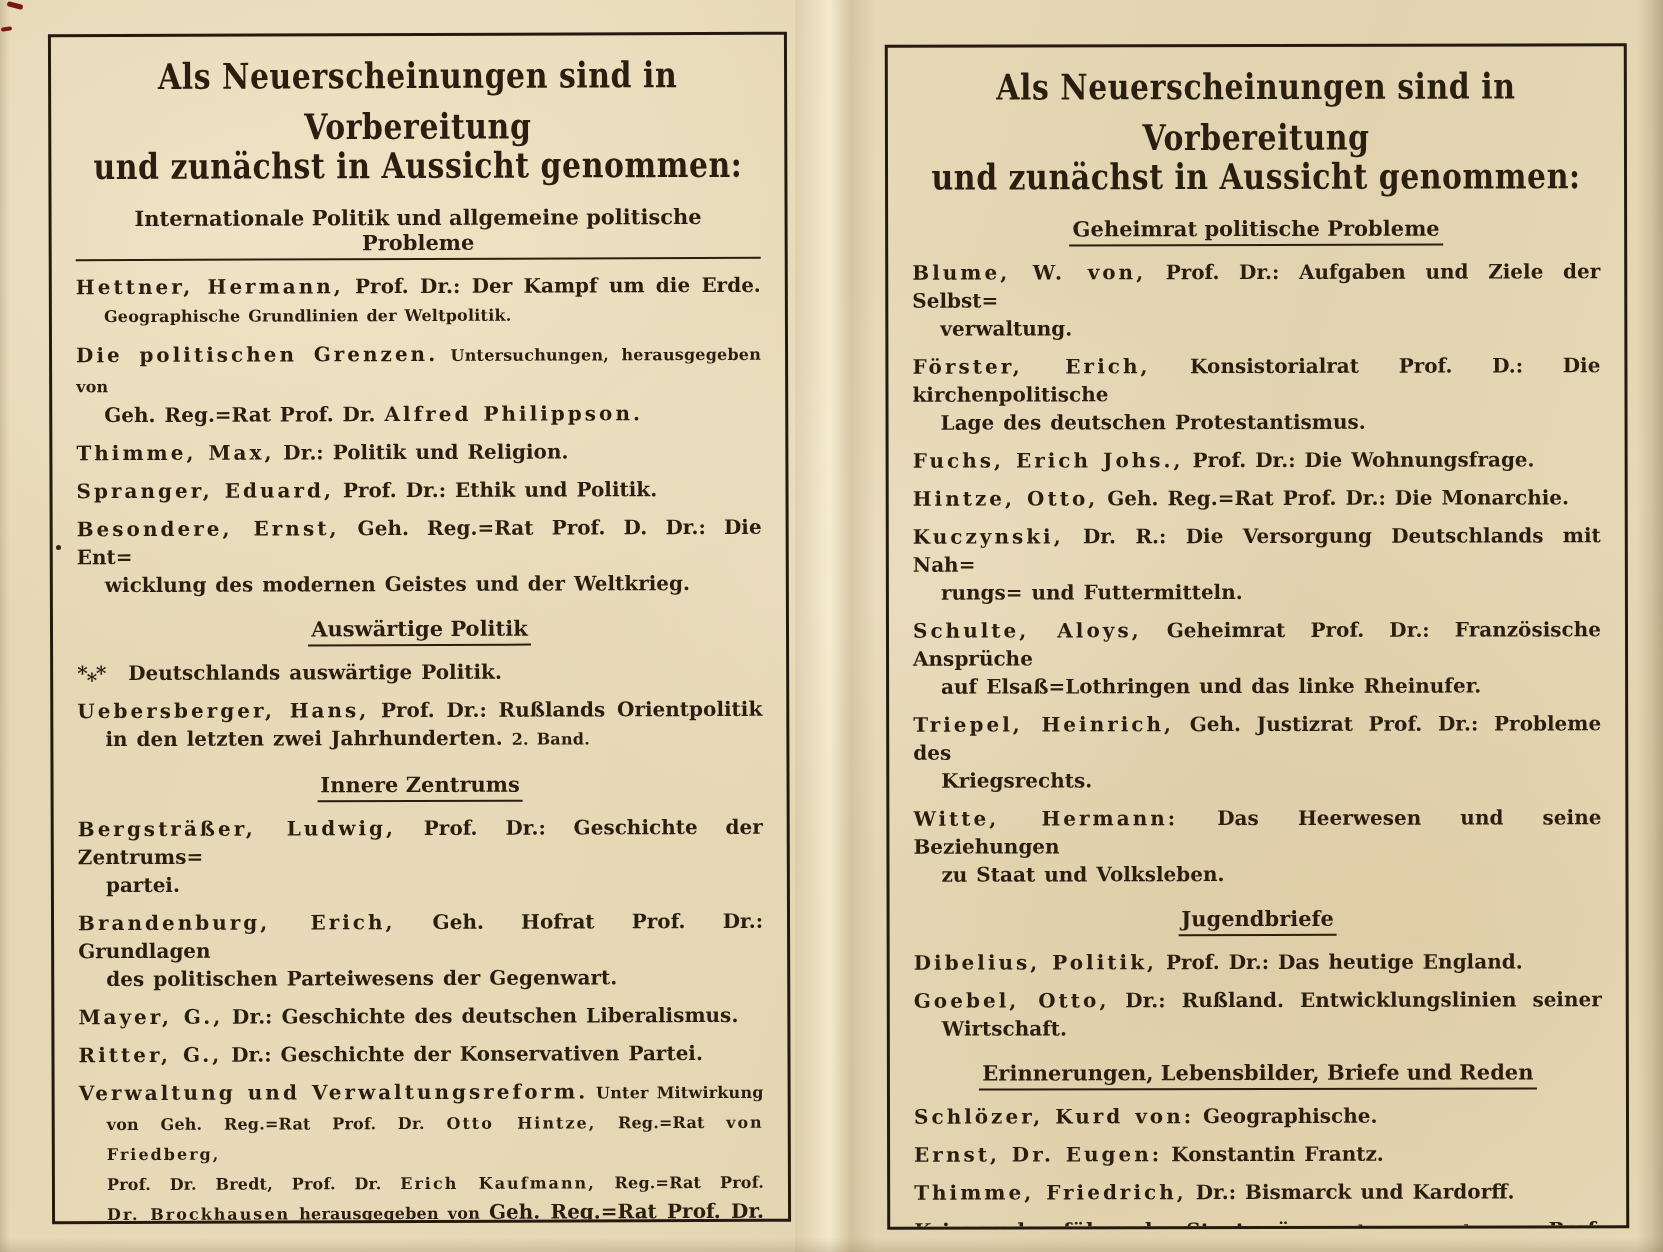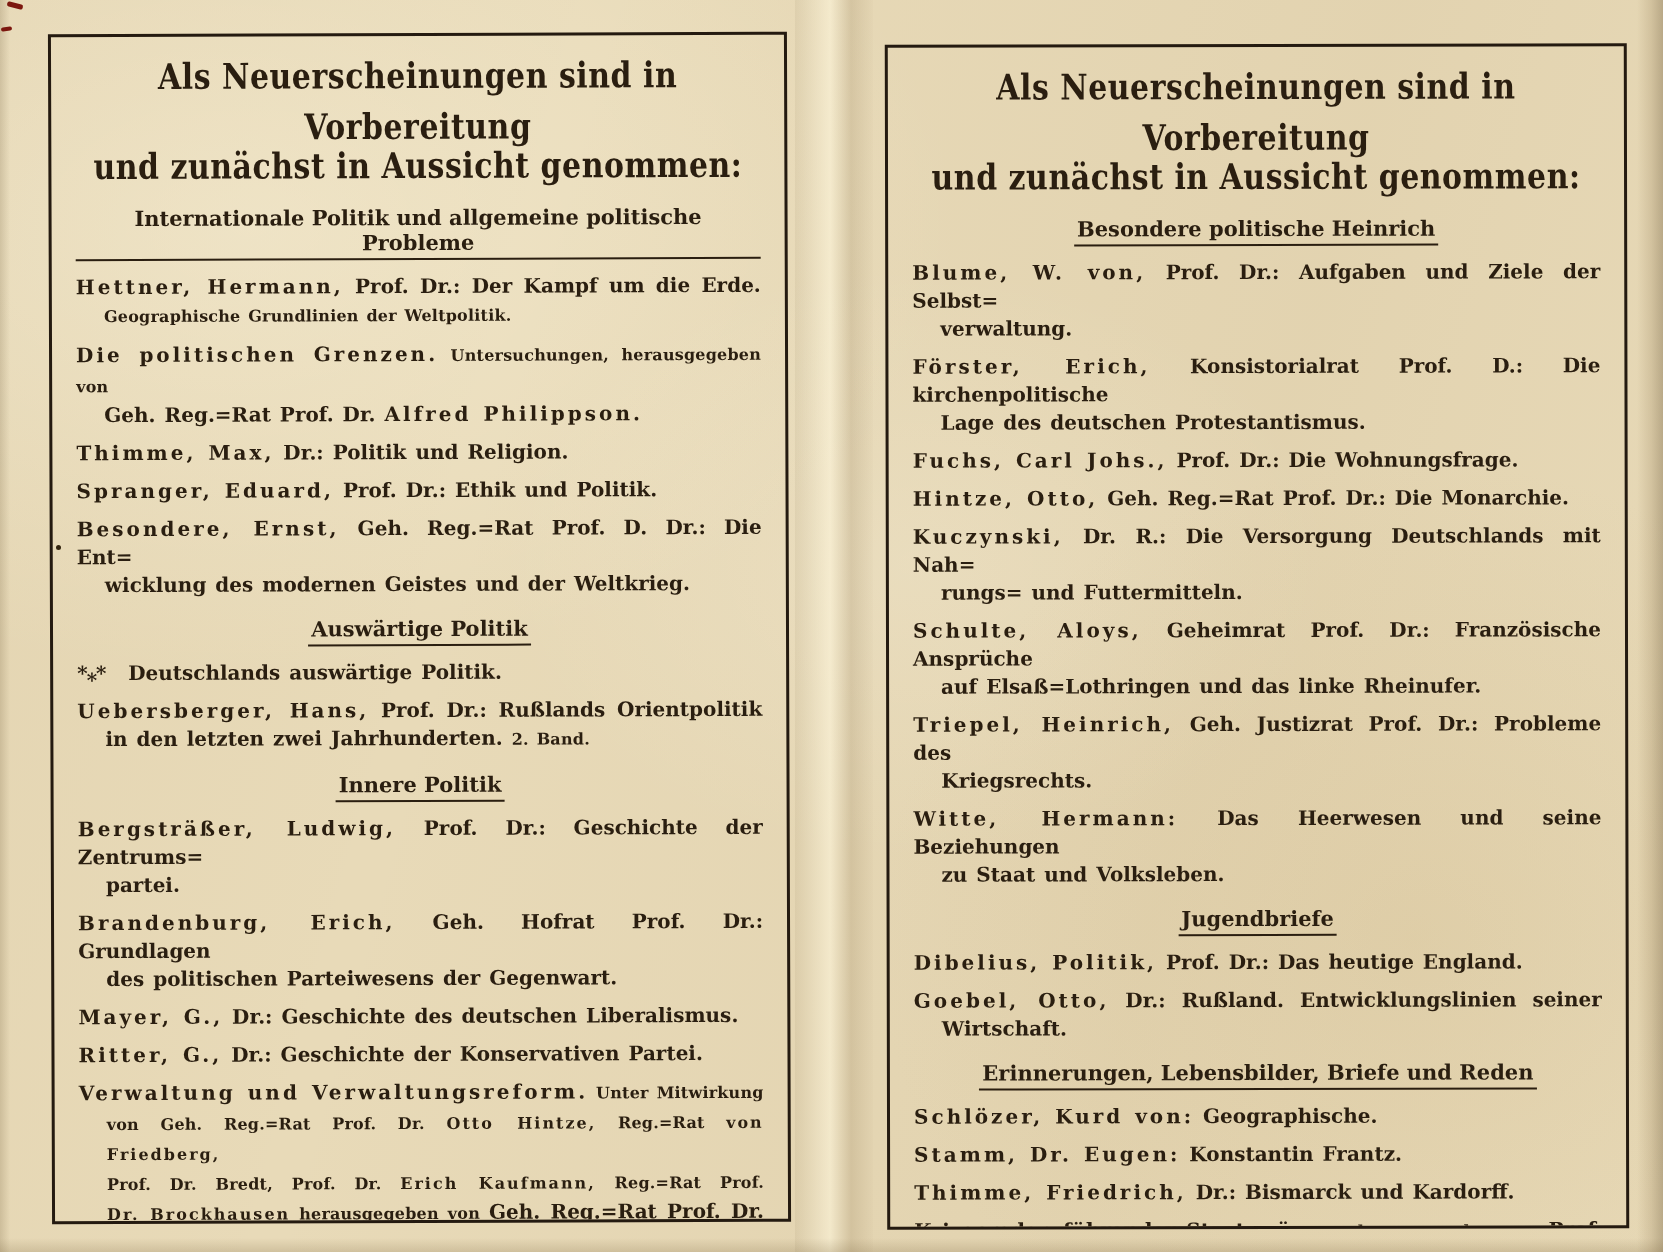--- a/index.html
+++ b/index.html
@@ -93,21 +93,21 @@
         <div class="line i"><span class="seg">wicklung des modernen Geistes und der Weltkrieg.</span></div>
       </div>
       <h2 class="heading"><span class="hline">Auswärtige Politik</span></h2>
       <div class="entry">
         <div class="line"><span class="ast"><span class="ahi">*</span><span class="alo">*</span><span class="ahi">*</span></span><span class="seg"> Deutschlands auswärtige Politik.</span></div>
       </div>
       <div class="entry">
         <div class="line j"><span class="seg sp">Uebersberger, Hans,</span><span class="seg"> Prof. Dr.: Rußlands Orientpolitik</span></div>
         <div class="line i"><span class="seg">in den letzten zwei Jahrhunderten. </span><span class="seg sm">2. Band.</span></div>
       </div>
-      <h2 class="heading"><span class="hline">Innere Politik</span></h2>
+      <h2 class="heading"><span class="hline">Innere Zentrums</span></h2>
       <div class="entry">
         <div class="line j"><span class="seg sp">Bergsträßer, Ludwig,</span><span class="seg"> Prof. Dr.: Geschichte der Zentrums=</span></div>
         <div class="line i"><span class="seg">partei.</span></div>
       </div>
       <div class="entry">
         <div class="line j"><span class="seg sp">Brandenburg, Erich,</span><span class="seg"> Geh. Hofrat Prof. Dr.: Grundlagen</span></div>
         <div class="line i"><span class="seg">des politischen Parteiwesens der Gegenwart.</span></div>
       </div>
       <div class="entry">
         <div class="line"><span class="seg sp">Mayer, G.,</span><span class="seg"> Dr.: Geschichte des deutschen Liberalismus.</span></div>
@@ -124,31 +124,31 @@
       </div>
     </div>
 </section>
 
 <section class="page page-r">
   <h1 class="title">
     <span class="tl">Als Neuerscheinungen sind in Vorbereitung</span>
     <span class="tl">und zunächst in Aussicht genommen:</span>
   </h1>
   <div class="body">
-      <h2 class="heading"><span class="hline">Besondere politische Heinrich</span></h2>
+      <h2 class="heading"><span class="hline">Geheimrat politische Probleme</span></h2>
       <div class="entry">
         <div class="line j"><span class="seg sp">Blume, W. von,</span><span class="seg"> Prof. Dr.: Aufgaben und Ziele der Selbst=</span></div>
         <div class="line i"><span class="seg">verwaltung.</span></div>
       </div>
       <div class="entry">
         <div class="line j"><span class="seg sp">Förster, Erich,</span><span class="seg"> Konsistorialrat Prof. D.: Die kirchenpolitische</span></div>
         <div class="line i"><span class="seg">Lage des deutschen Protestantismus.</span></div>
       </div>
       <div class="entry">
-        <div class="line"><span class="seg sp">Fuchs, Carl Johs.,</span><span class="seg"> Prof. Dr.: Die Wohnungsfrage.</span></div>
+        <div class="line"><span class="seg sp">Fuchs, Erich Johs.,</span><span class="seg"> Prof. Dr.: Die Wohnungsfrage.</span></div>
       </div>
       <div class="entry">
         <div class="line"><span class="seg sp">Hintze, Otto,</span><span class="seg"> Geh. Reg.=Rat Prof. Dr.: Die Monarchie.</span></div>
       </div>
       <div class="entry">
         <div class="line j"><span class="seg sp">Kuczynski,</span><span class="seg"> Dr. R.: Die Versorgung Deutschlands mit Nah=</span></div>
         <div class="line i"><span class="seg">rungs= und Futtermitteln.</span></div>
       </div>
       <div class="entry">
         <div class="line j"><span class="seg sp">Schulte, Aloys,</span><span class="seg"> Geheimrat Prof. Dr.: Französische Ansprüche</span></div>
@@ -168,21 +168,21 @@
       </div>
       <div class="entry">
         <div class="line j"><span class="seg sp">Goebel, Otto,</span><span class="seg"> Dr.: Rußland.  Entwicklungslinien seiner</span></div>
         <div class="line i"><span class="seg">Wirtschaft.</span></div>
       </div>
       <h2 class="heading"><span class="hline">Erinnerungen, Lebensbilder, Briefe und Reden</span></h2>
       <div class="entry">
         <div class="line"><span class="seg sp">Schlözer, Kurd von:</span><span class="seg"> Geographische.</span></div>
       </div>
       <div class="entry">
-        <div class="line"><span class="seg sp">Stamm, Dr. Eugen:</span><span class="seg"> Konstantin Frantz.</span></div>
+        <div class="line"><span class="seg sp">Ernst, Dr. Eugen:</span><span class="seg"> Konstantin Frantz.</span></div>
       </div>
       <div class="entry">
         <div class="line"><span class="seg sp">Thimme, Friedrich,</span><span class="seg"> Dr.: Bismarck und Kardorff.</span></div>
       </div>
       <div class="entry">
         <div class="line j"><span class="seg">Kriegsreden führender Staatsmänner,</span><span class="seg sm"> herausgegeben von </span><span class="seg">Prof.</span></div>
       </div>
     </div>
 </section>
 

